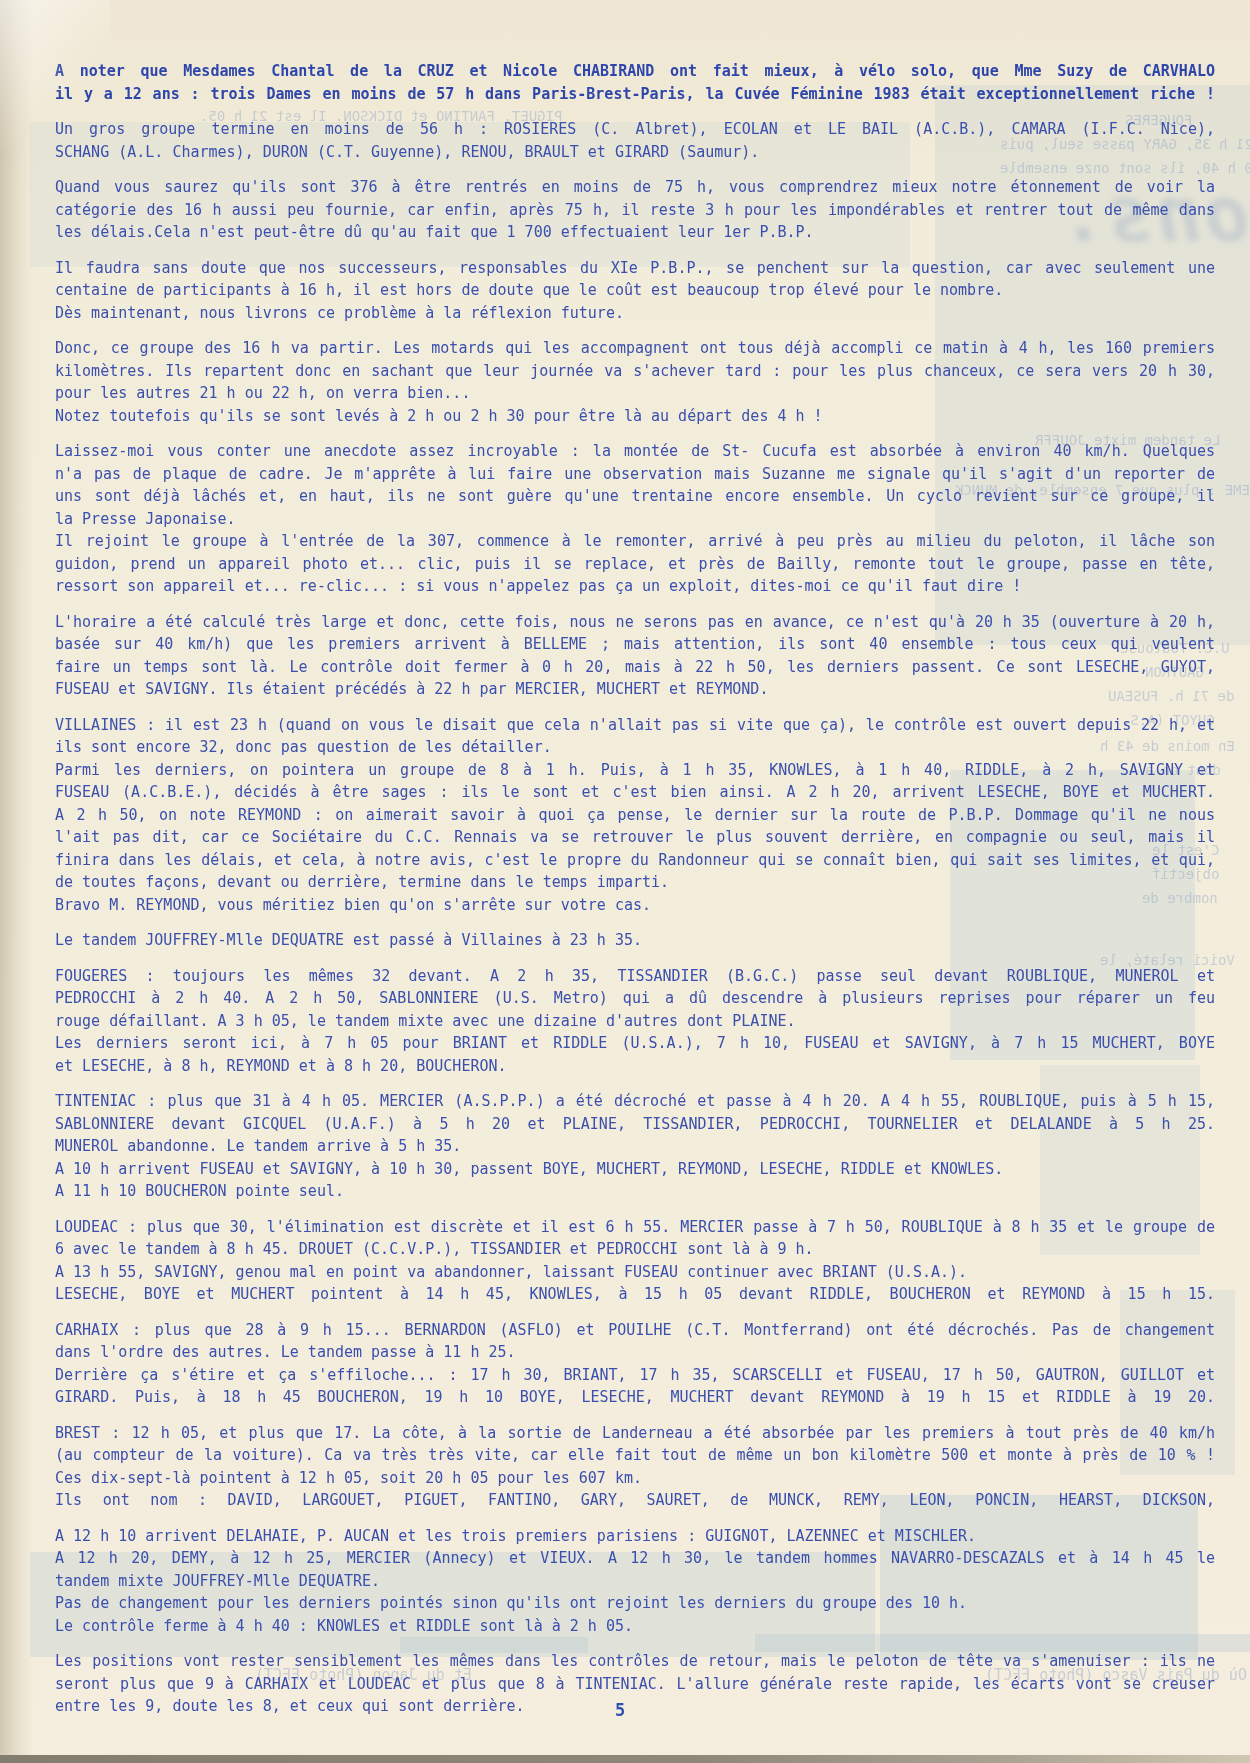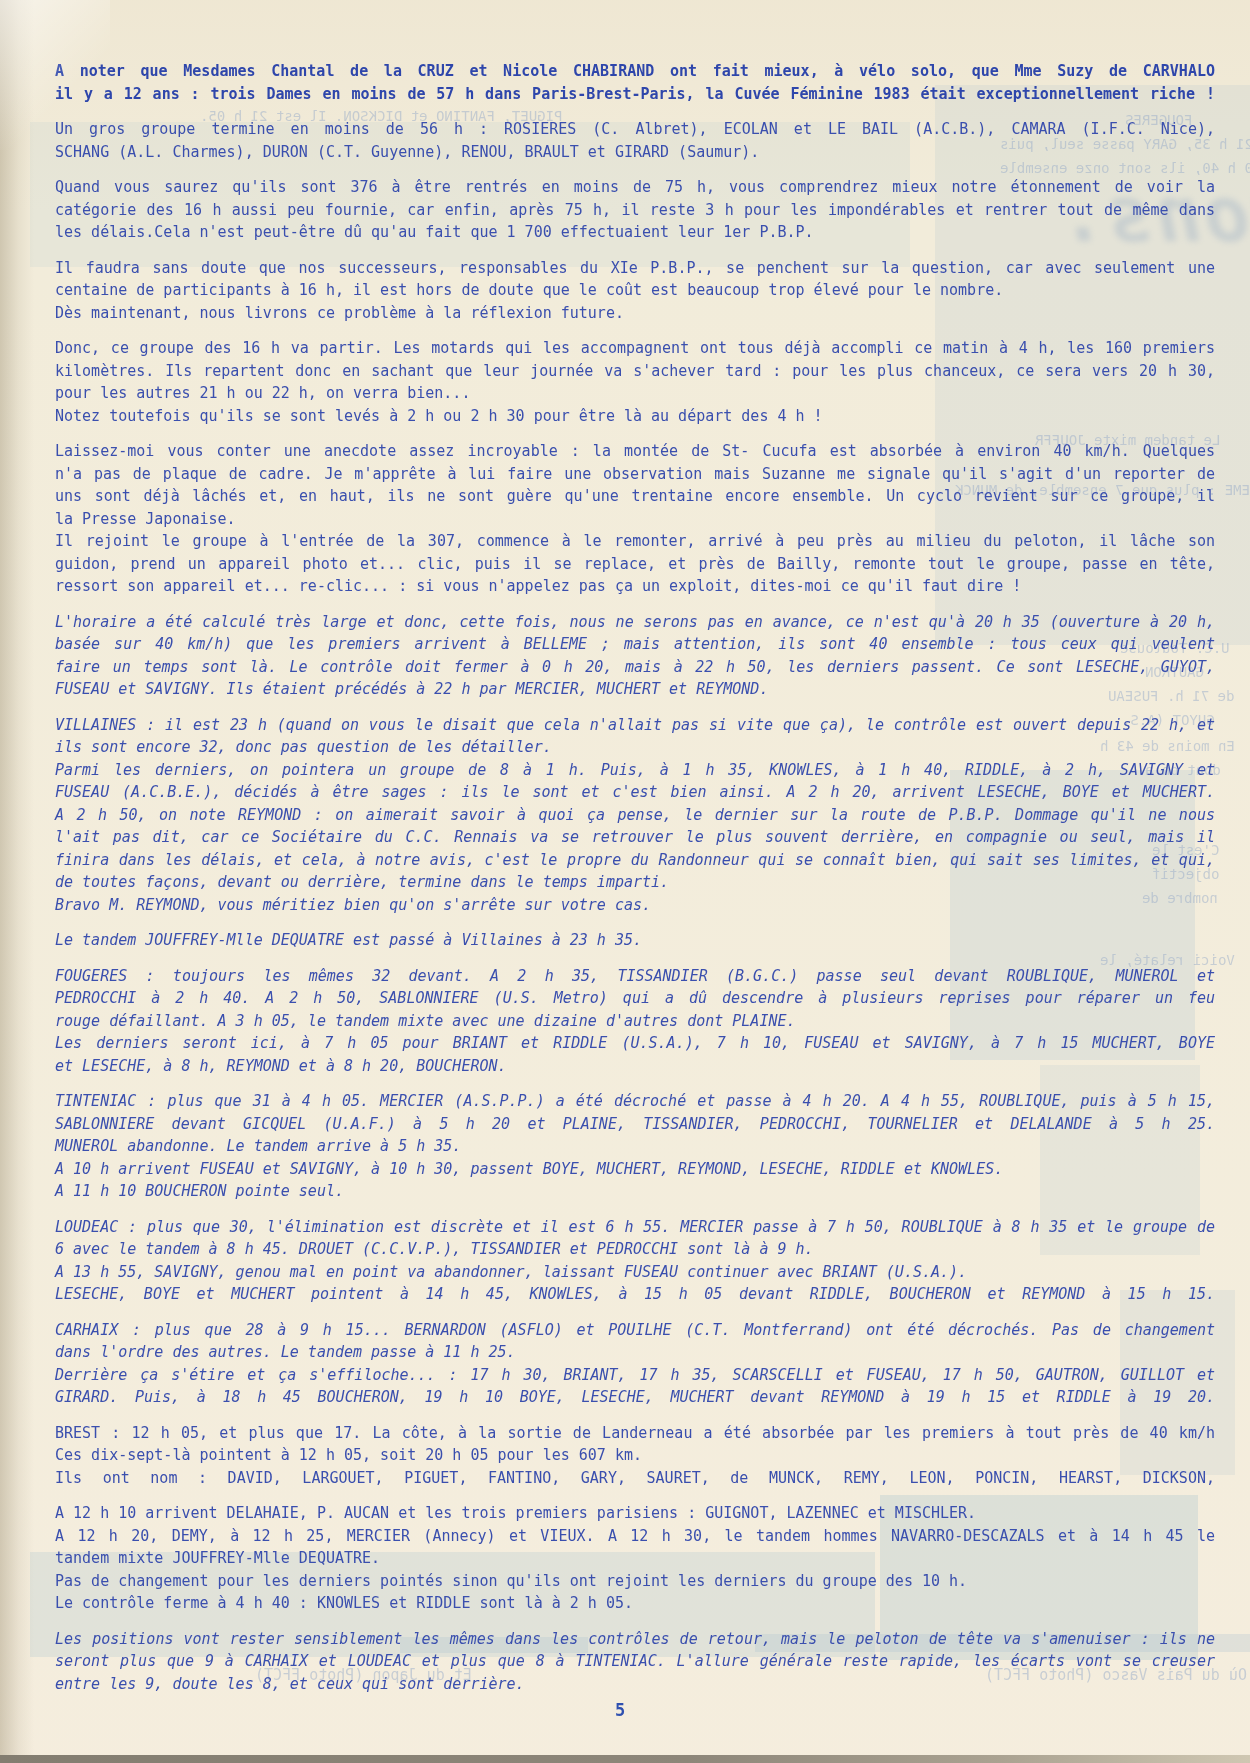--- a/index.html
+++ b/index.html
@@ -49,21 +49,21 @@
     filter:blur(3px);letter-spacing:3px;
   }
   
   #article{
     position:absolute;left:55px;top:60px;width:1160px;
     color:#3a4fae;font-size:15px;
   }
   .para{margin-top:13px;}
   .para:first-child{margin-top:0;}
   .para.bold{font-weight:bold;color:#2e46ab;}
-  .para.italic{font-style:italic;}
+  .para.italic{}
   .ln{height:22.5px;line-height:22.5px;text-align:left;overflow:visible;}
   .ln.j{text-align:justify;text-align-last:justify;text-justify:inter-word;}
   .page-number{
     position:absolute;left:0;right:10px;top:1700px;text-align:center;
     color:#2f50b0;font-weight:bold;font-size:17px;
     font-family:"DejaVu Sans Mono","Liberation Mono",monospace;
   }
 </style>
 </head>
 <body>
@@ -177,20 +177,21 @@
       <div class="ln j"><span>LESECHE, BOYE et MUCHERT pointent à 14 h 45, KNOWLES, à 15 h 05 devant RIDDLE, BOUCHERON et REYMOND à 15 h 15.</span></div>
     </div>
     <div class="para italic">
       <div class="ln j"><span>CARHAIX : plus que 28 à 9 h 15... BERNARDON (ASFLO) et POUILHE (C.T. Montferrand) ont été décrochés. Pas de changement</span></div>
       <div class="ln"><span>dans l'ordre des autres. Le tandem passe à 11 h 25.</span></div>
       <div class="ln j"><span>Derrière ça s'étire et ça s'effiloche... : 17 h 30, BRIANT, 17 h 35, SCARSCELLI et FUSEAU, 17 h 50, GAUTRON, GUILLOT et</span></div>
       <div class="ln j"><span>GIRARD. Puis, à 18 h 45 BOUCHERON, 19 h 10 BOYE, LESECHE, MUCHERT devant REYMOND à 19 h 15 et RIDDLE à 19 20.</span></div>
     </div>
     <div class="para regular">
       <div class="ln j"><span>BREST : 12 h 05, et plus que 17. La côte, à la sortie de Landerneau a été absorbée par les premiers à tout près de 40 km/h</span></div>
+      <div class="ln j"><span>(au compteur de la voiture). Ca va très très vite, car elle fait tout de même un bon kilomètre 500 et monte à près de 10 % !</span></div>
       <div class="ln"><span>Ces dix-sept-là pointent à 12 h 05, soit 20 h 05 pour les 607 km.</span></div>
       <div class="ln j"><span>Ils ont nom : DAVID, LARGOUET, PIGUET, FANTINO, GARY, SAURET, de MUNCK, REMY, LEON, PONCIN, HEARST, DICKSON,</span></div>
     </div>
     <div class="para regular">
       <div class="ln"><span>A 12 h 10 arrivent DELAHAIE, P. AUCAN et les trois premiers parisiens : GUIGNOT, LAZENNEC et MISCHLER.</span></div>
       <div class="ln j"><span>A 12 h 20, DEMY, à 12 h 25, MERCIER (Annecy) et VIEUX. A 12 h 30, le tandem hommes NAVARRO-DESCAZALS et à 14 h 45 le</span></div>
       <div class="ln"><span>tandem mixte JOUFFREY-Mlle DEQUATRE.</span></div>
       <div class="ln"><span>Pas de changement pour les derniers pointés sinon qu'ils ont rejoint les derniers du groupe des 10 h.</span></div>
       <div class="ln"><span>Le contrôle ferme à 4 h 40 : KNOWLES et RIDDLE sont là à 2 h 05.</span></div>
     </div>

